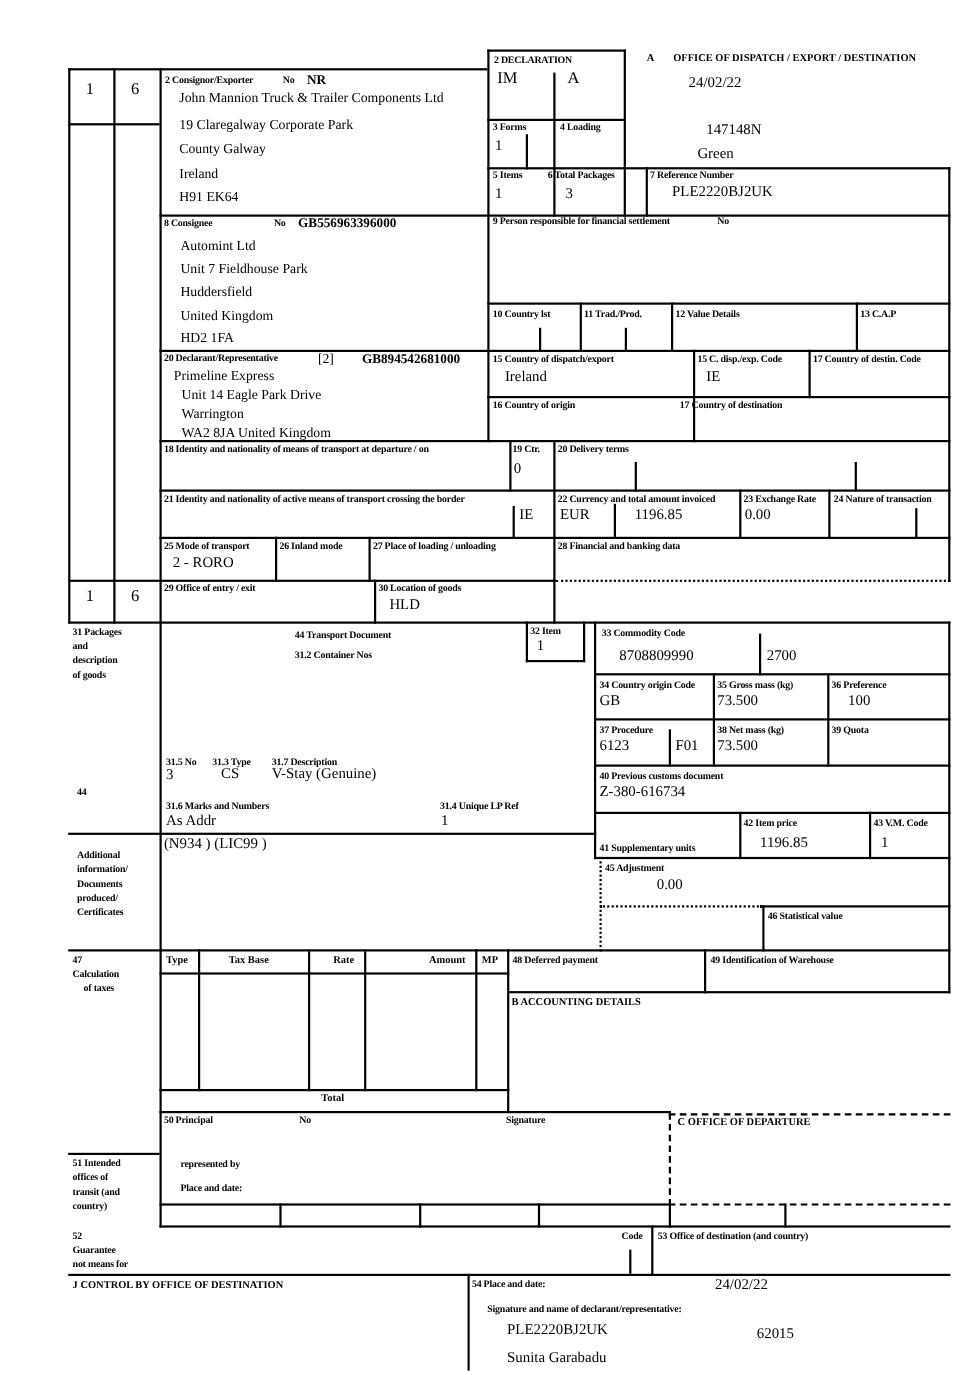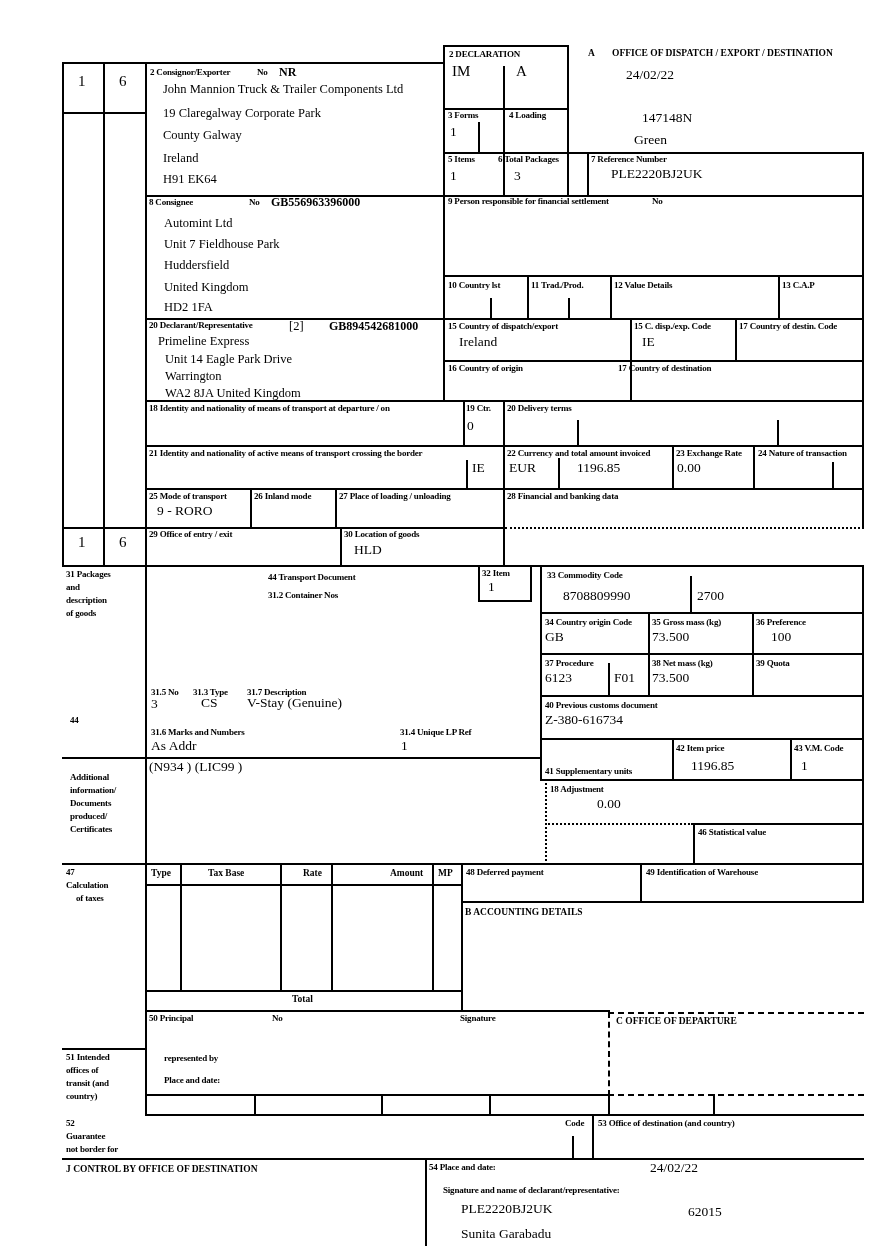--- a/index.html
+++ b/index.html
@@ -191,21 +191,21 @@
   <div class="lbl" style="left:149px;top:449px">21 Identity and nationality of active means of transport crossing the border</div>
   <div class="v13" style="left:472px;top:461px">IE</div>
   <div class="lbl" style="left:507px;top:449px">22 Currency and total amount invoiced</div>
   <div class="v13" style="left:509px;top:461px">EUR</div>
   <div class="v13" style="left:577px;top:461px">1196.85</div>
   <div class="lbl" style="left:676px;top:449px">23 Exchange Rate</div>
   <div class="v13" style="left:677px;top:461px">0.00</div>
   <div class="lbl" style="left:758px;top:449px">24 Nature of transaction</div>
 
   <div class="lbl" style="left:149px;top:492px">25 Mode of transport</div>
-  <div class="v13" style="left:157px;top:504px">9 - RORO</div>
+  <div class="v13" style="left:157px;top:504px">2 - RORO</div>
   <div class="lbl" style="left:254px;top:492px">26 Inland mode</div>
   <div class="lbl" style="left:339px;top:492px">27 Place of loading / unloading</div>
   <div class="lbl" style="left:507px;top:492px">28 Financial and banking data</div>
   <div class="lbl" style="left:149px;top:530px">29 Office of entry / exit</div>
   <div class="lbl" style="left:344px;top:530px">30 Location of goods</div>
   <div class="v13" style="left:354px;top:543px">HLD</div>
 
   <div class="lbl" style="left:66px;top:570px">31 Packages</div>
   <div class="lbl" style="left:66px;top:583px">and</div>
   <div class="lbl" style="left:66px;top:596px">description</div>
@@ -230,21 +230,21 @@
   <div class="lbl" style="left:652px;top:659px">38 Net mass (kg)</div>
   <div class="v13" style="left:652px;top:671px">73.500</div>
   <div class="lbl" style="left:756px;top:659px">39 Quota</div>
   <div class="lbl" style="left:545px;top:701px">40 Previous customs document</div>
   <div class="v13" style="left:545px;top:713px">Z-380-616734</div>
   <div class="lbl" style="left:545px;top:767px">41 Supplementary units</div>
   <div class="lbl" style="left:676px;top:744px">42 Item price</div>
   <div class="v13" style="left:691px;top:759px">1196.85</div>
   <div class="lbl" style="left:794px;top:744px">43 V.M. Code</div>
   <div class="v13" style="left:801px;top:759px">1</div>
-  <div class="lbl" style="left:550px;top:785px">18 Adjustment</div>
+  <div class="lbl" style="left:550px;top:785px">45 Adjustment</div>
   <div class="v13" style="left:597px;top:797px">0.00</div>
   <div class="lbl" style="left:698px;top:828px">46 Statistical value</div>
 
   <div class="lbl" style="left:151px;top:688px">31.5 No</div>
   <div class="v13" style="left:151px;top:697px">3</div>
   <div class="lbl" style="left:193px;top:688px">31.3 Type</div>
   <div class="v13" style="left:201px;top:696px">CS</div>
   <div class="lbl" style="left:247px;top:688px">31.7 Description</div>
   <div class="v13" style="left:247px;top:696px">V-Stay (Genuine)</div>
   <div class="lbl" style="left:151px;top:728px">31.6 Marks and Numbers</div>
@@ -280,21 +280,21 @@
   <div class="lbl" style="left:164px;top:1054px">represented by</div>
   <div class="lbl" style="left:164px;top:1076px">Place and date:</div>
   <div class="lbl" style="left:66px;top:1053px">51 Intended</div>
   <div class="lbl" style="left:66px;top:1066px">offices of</div>
   <div class="lbl" style="left:66px;top:1079px">transit (and</div>
   <div class="lbl" style="left:66px;top:1092px">country)</div>
   <div class="lb2" style="left:616px;top:1016px">C OFFICE OF DEPARTURE</div>
 
   <div class="lbl" style="left:66px;top:1119px">52</div>
   <div class="lbl" style="left:66px;top:1132px">Guarantee</div>
-  <div class="lbl" style="left:66px;top:1145px">not border for</div>
+  <div class="lbl" style="left:66px;top:1145px">not means for</div>
   <div class="lbl" style="left:565px;top:1119px">Code</div>
   <div class="lbl" style="left:598px;top:1119px">53 Office of destination (and country)</div>
 
   <div class="lb2" style="left:66px;top:1164px">J CONTROL BY OFFICE OF DESTINATION</div>
   <div class="lbl" style="left:429px;top:1163px">54 Place and date:</div>
   <div class="v13" style="left:650px;top:1161px">24/02/22</div>
   <div class="lbl" style="left:443px;top:1186px">Signature and name of declarant/representative:</div>
   <div class="v13" style="left:461px;top:1202px">PLE2220BJ2UK</div>
   <div class="v13" style="left:688px;top:1205px">62015</div>
   <div class="v13" style="left:461px;top:1227px">Sunita Garabadu</div>

